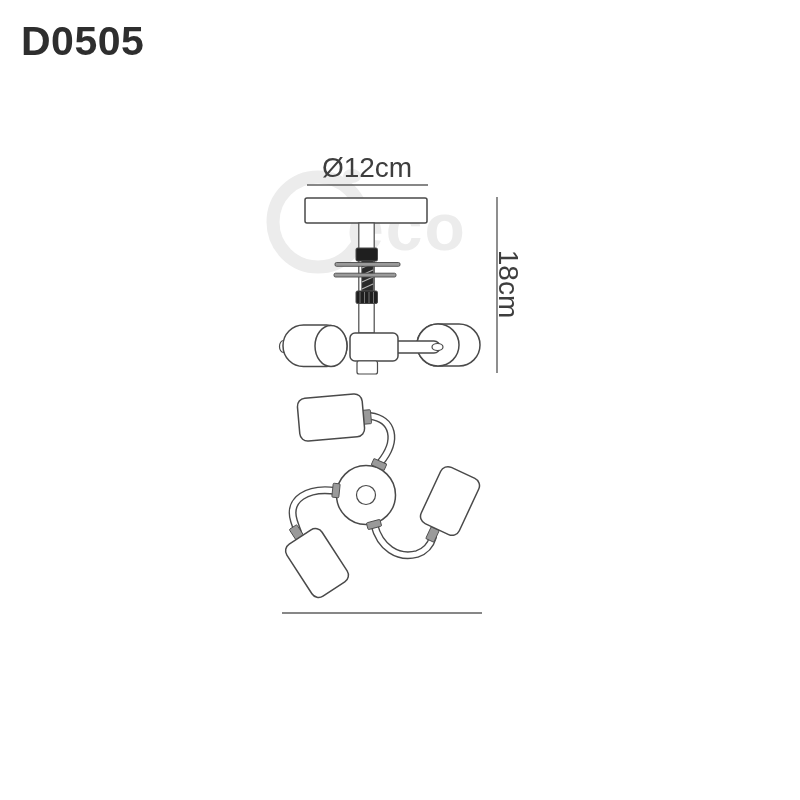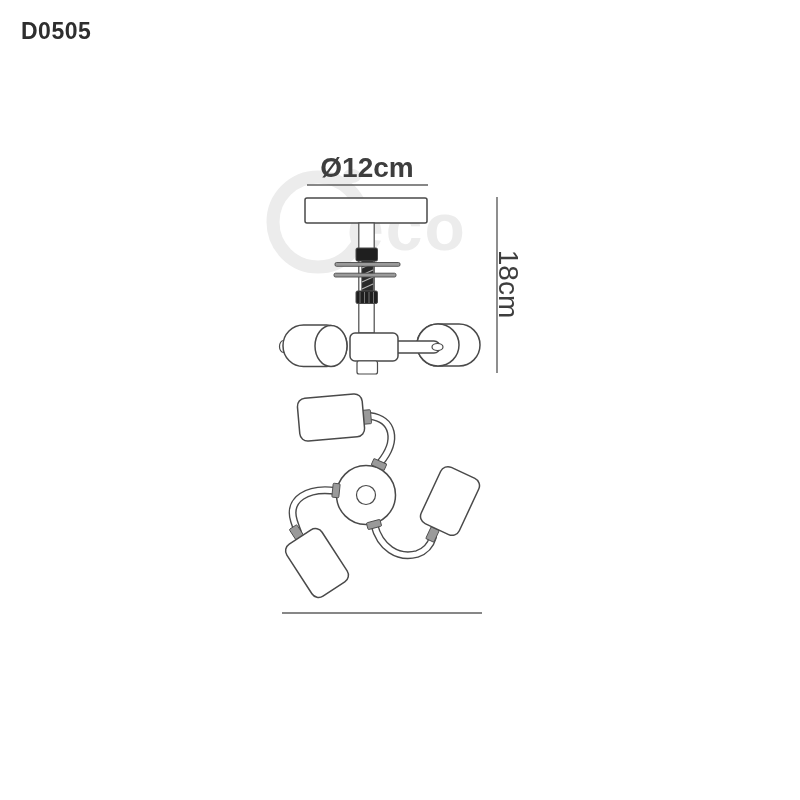--- a/index.html
+++ b/index.html
@@ -5,28 +5,28 @@
   :root{
     --line:#4a4a4a; --dim:#5f5f5f; --text:#3e3e3e; --code:#2e2e2e;
     --brand:#3a3a3a; --dark:#1f1f1f; --metal:#9a9a9a; --watermark:#ececec; --bg:#ffffff;
   }
   html,body{margin:0;padding:0;background:#fff;}
   .canvas{
     position:relative;width:800px;height:800px;background:var(--bg);
     font-family:"Liberation Sans",sans-serif;overflow:hidden;
   }
   .code{
-    position:absolute;left:21px;top:18px;font-size:23px;font-weight:bold;
+    position:absolute;left:21px;top:18px;font-size:41px;font-weight:bold;
     color:var(--code);letter-spacing:0.5px;
   }
   .dim-label{
     position:absolute;color:var(--text);font-size:28px;font-weight:400;
     white-space:nowrap;
   }
-  .dim-top{left:367px;top:152px;transform:translateX(-50%);font-weight:bold;}
+  .dim-top{left:367px;top:152px;transform:translateX(-50%);}
   .dim-bottom{left:382px;top:616px;transform:translateX(-50%);}
   .dim-height{
     left:508px;top:284px;
     transform:translate(-50%,-50%) rotate(90deg);
   }
   .brand{
     position:absolute;left:25px;top:760px;font-size:26px;font-weight:bold;
     color:var(--brand);letter-spacing:12px;
   }
   svg{position:absolute;left:0;top:0;}

